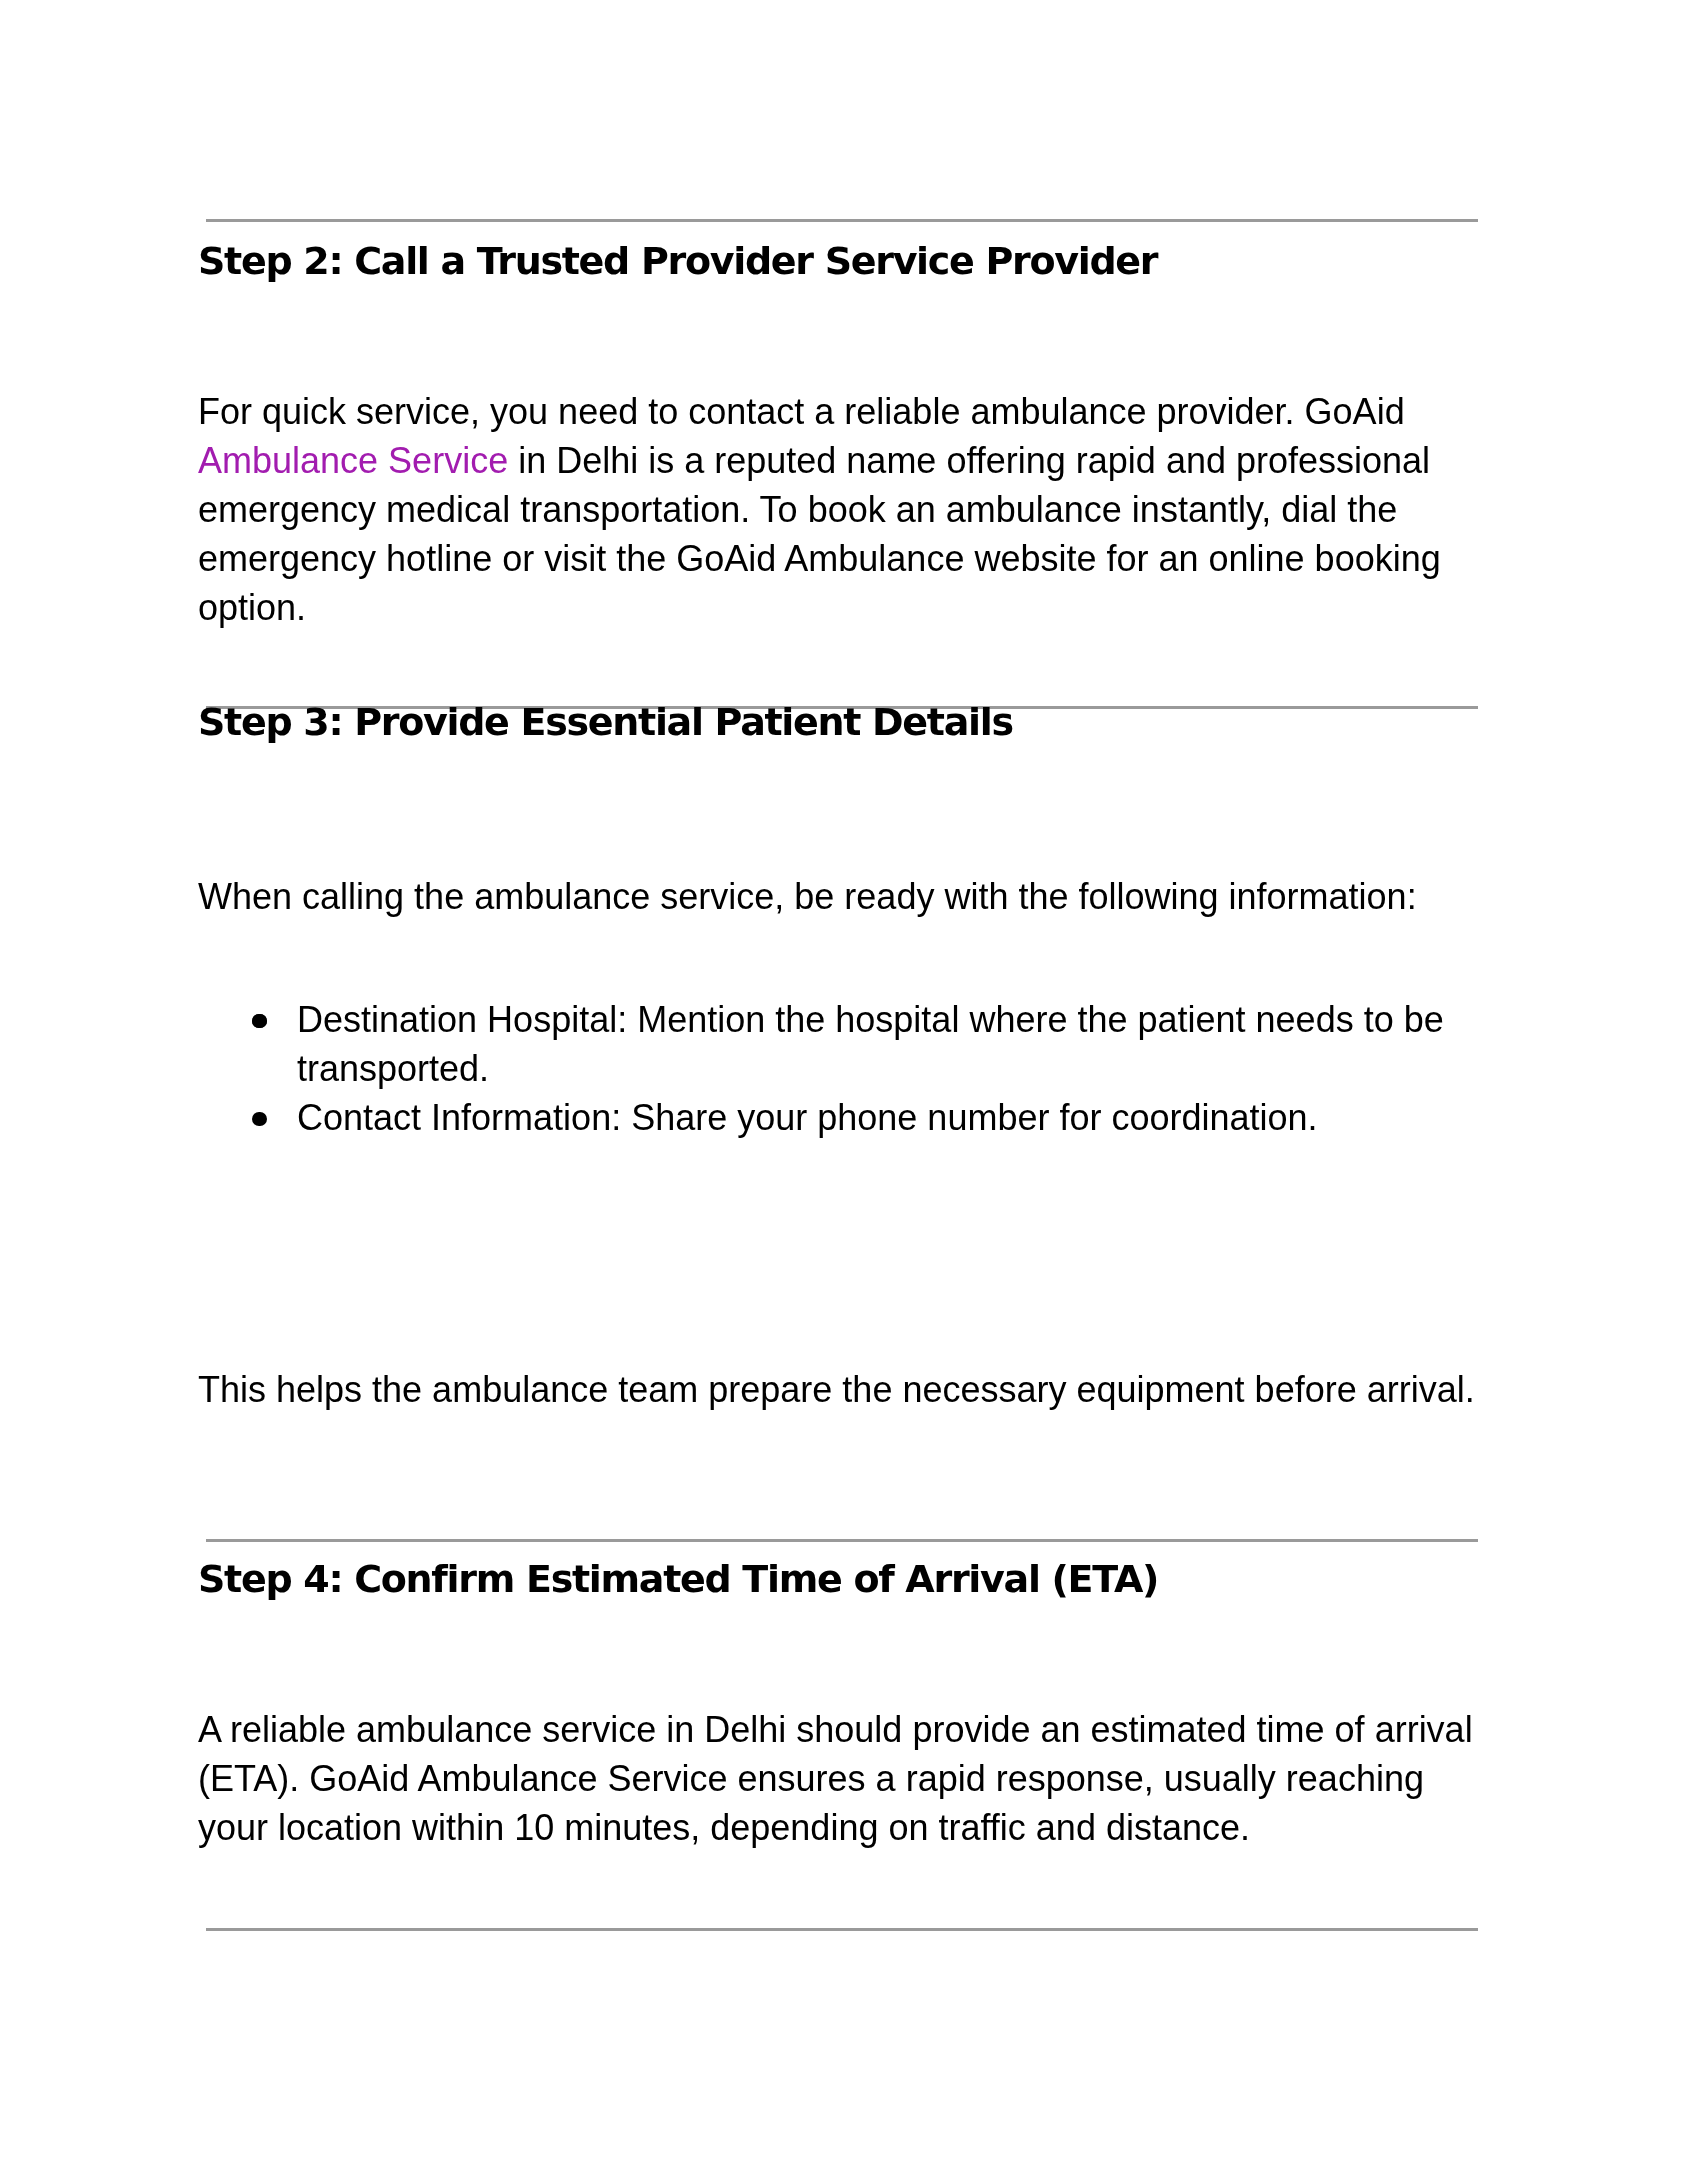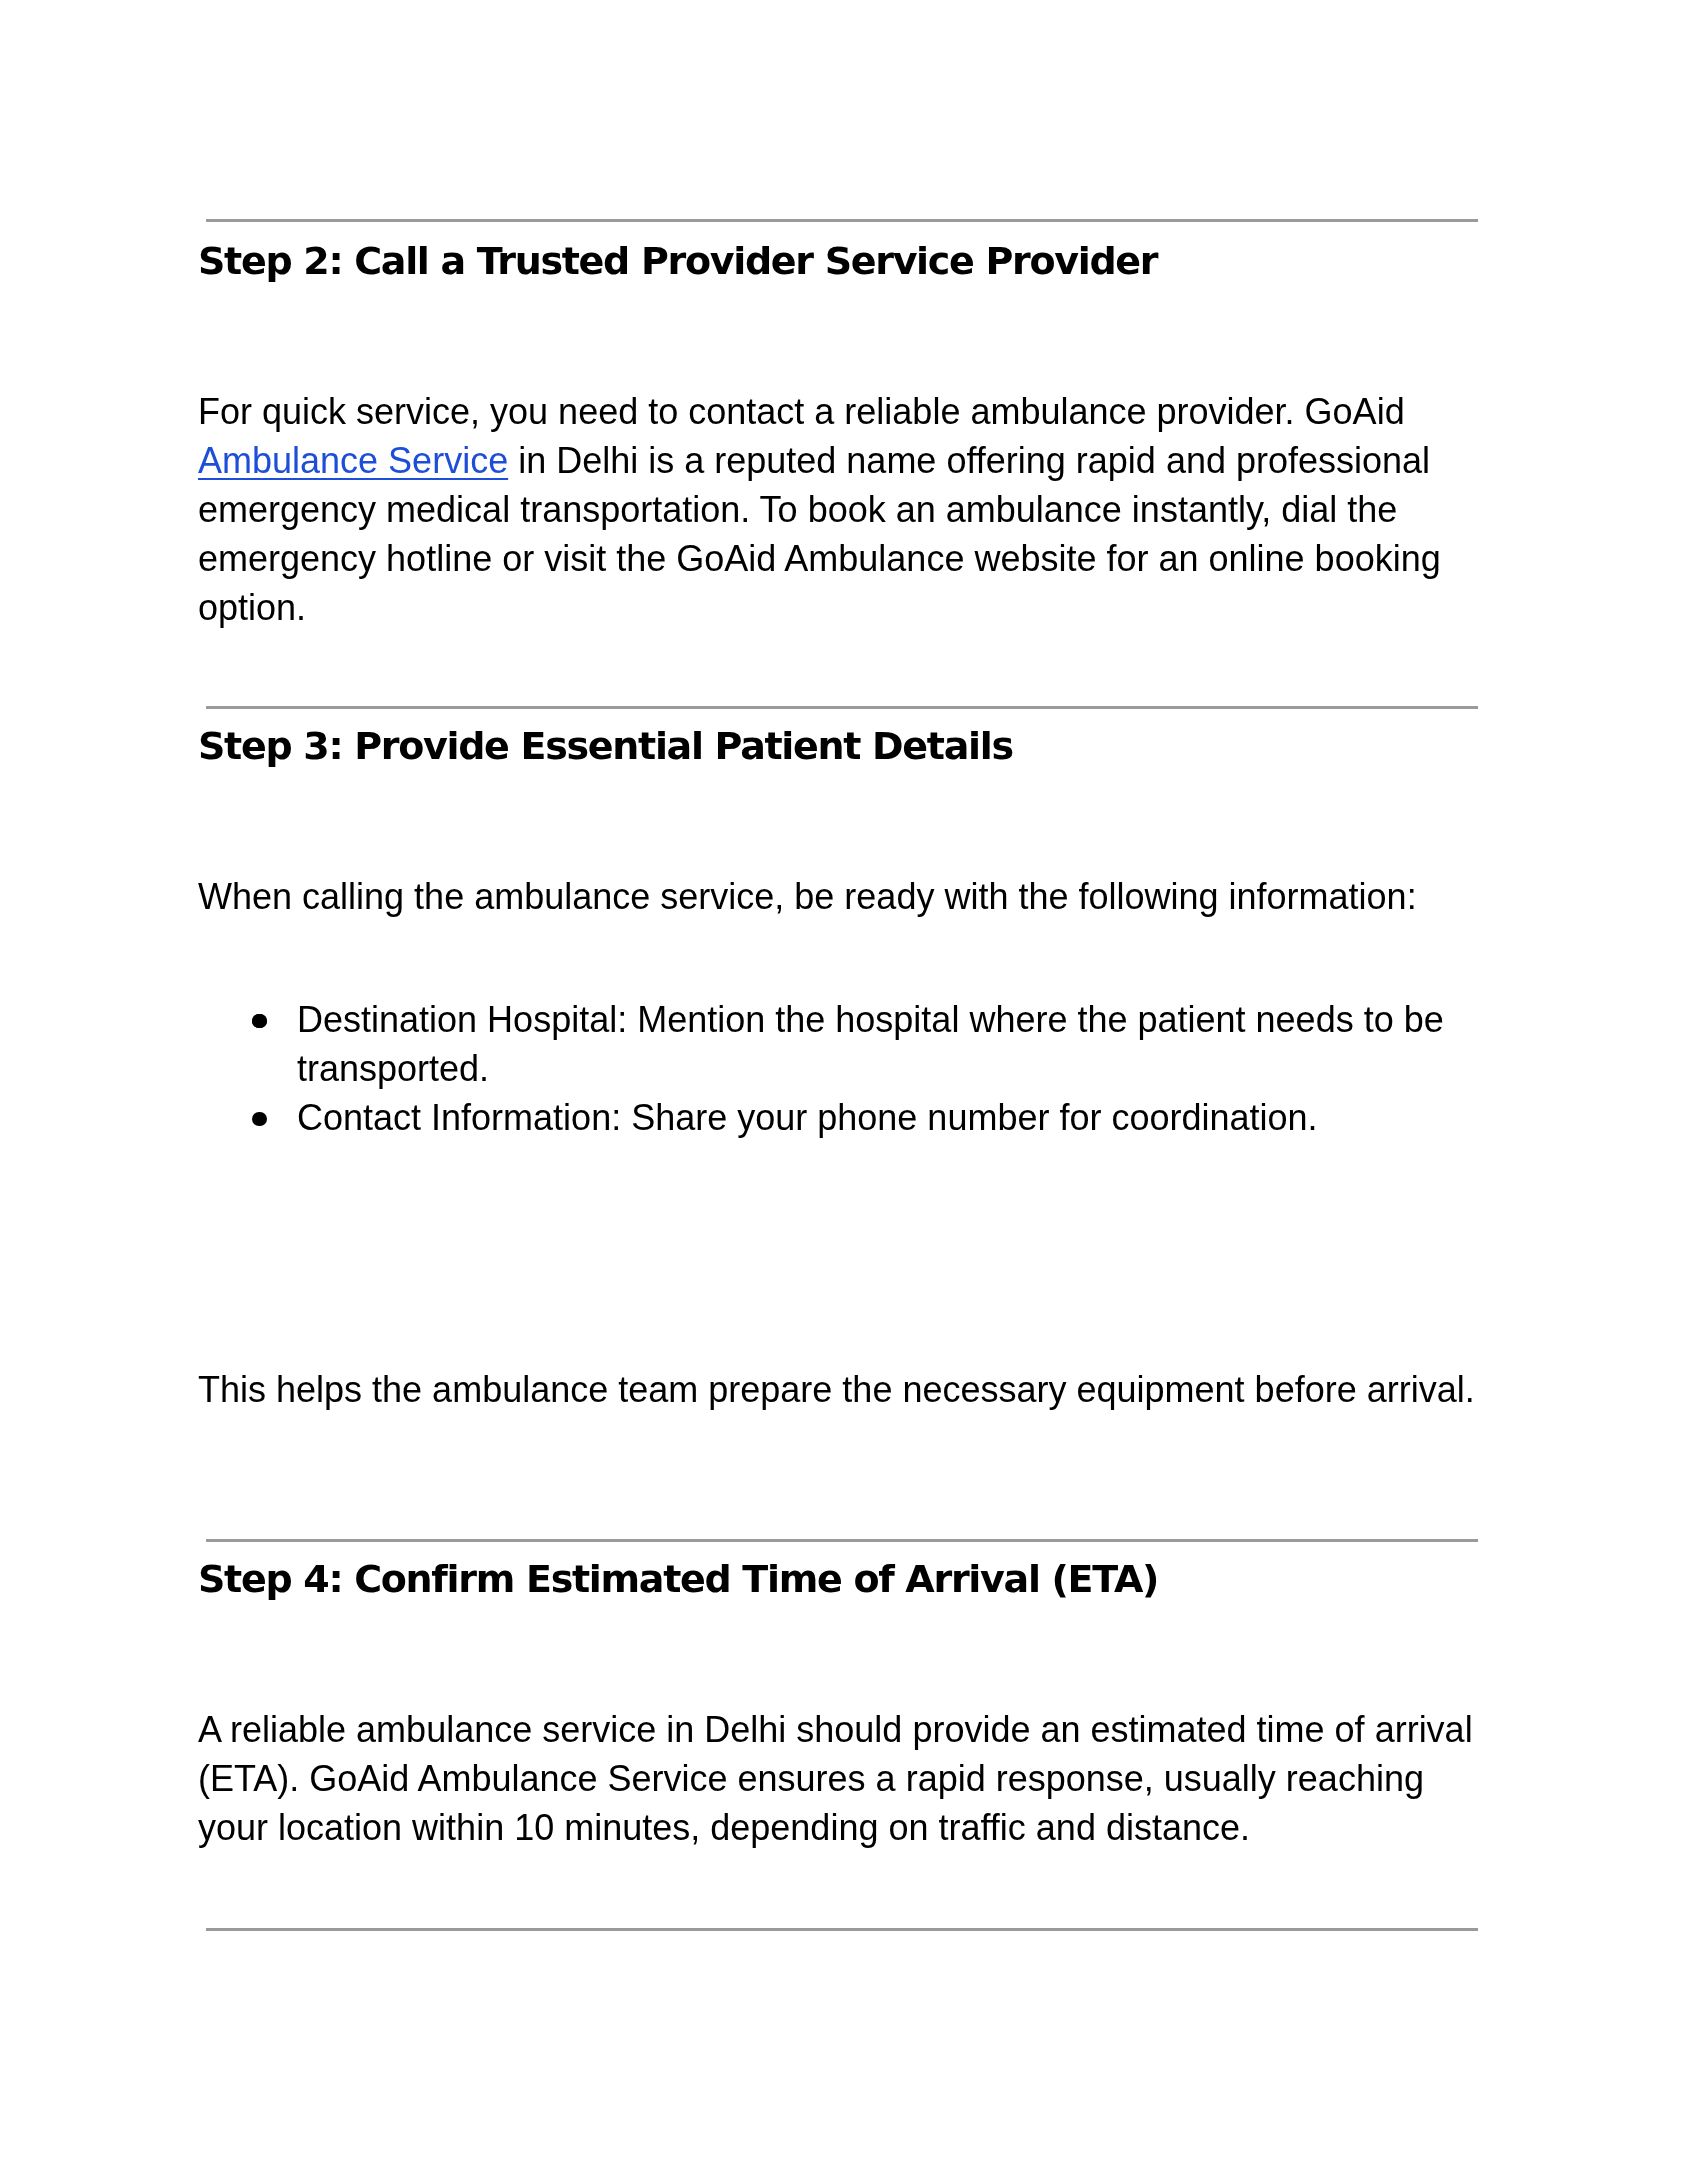--- a/index.html
+++ b/index.html
@@ -2,37 +2,37 @@
 <html style="font-size:10.5px"><head>
 <meta charset="utf-8">
 <style>
   html, body { margin: 0; padding: 0; background: #ffffff; }
   body { width: 1687px; height: 2183px; position: relative; overflow: hidden;
          font-family: "Liberation Sans", sans-serif; color: #000; }
   .hr { position: absolute; left: 206px; width: 1272px; height: 2.6px; background: #9a9a9a; }
   .h { position: absolute; left: 198px; font-family: "DejaVu Sans", sans-serif; font-weight: bold;
        font-size: 38px; letter-spacing: -1.3px; margin: 0; white-space: nowrap; }
   .p { position: absolute; left: 198px; width: 1305px; font-size: 36px; line-height: 49px; margin: 0; }
-  .p a { color: #1d4ed8; text-decoration: underline; text-decoration-thickness: 2px; text-underline-offset: 5.3px; }
+  .p a { color: #a21caf; text-decoration-thickness: 2px; text-underline-offset: 5.3px; }
   ul.list { position: absolute; left: 198px; top: 995px; width: 1305px; margin: 0; padding: 0; list-style: none;
             font-size: 36px; line-height: 49px; }
   ul.list li { position: relative; padding-left: 99px; }
   ul.list li .bullet { position: absolute; left: 54px; top: 18.5px; width: 14.5px; height: 14.5px; border-radius: 50%; background: #000; }
 </style>
 </head>
 <body>
 
 <div class="hr" style="top:219px;"></div>
 <h2 class="h" style="top:239px;">Step 2: Call a Trusted Provider Service Provider</h2>
 <p class="p" style="top:387px;">
   <span>For quick service, you need to contact a reliable ambulance provider. GoAid </span><a>Ambulance Service</a><span> in Delhi is a reputed name offering rapid and professional emergency medical transportation. To book an ambulance instantly, dial the emergency hotline or visit the GoAid Ambulance website for an online booking option.</span>
 </p>
 
 <div class="hr" style="top:706px;"></div>
-<h2 class="h" style="top:724px;">Step 3: Provide Essential Patient Details</h2>
+<h2 class="h" style="top:700px;">Step 3: Provide Essential Patient Details</h2>
 <p class="p" style="top:872px;">When calling the ambulance service, be ready with the following information:</p>
 <ul class="list">
   <li><span class="bullet"></span></li>
   <li><span class="bullet"></span><span>Destination Hospital: Mention the hospital where the patient needs to be transported.</span></li>
   <li><span class="bullet"></span><span>Contact Information: Share your phone number for coordination.</span></li>
 </ul>
 <p class="p" style="top:1365px;">This helps the ambulance team prepare the necessary equipment before arrival.</p>
 
 <div class="hr" style="top:1539px;"></div>
 <h2 class="h" style="top:1557px;">Step 4: Confirm Estimated Time of Arrival (ETA)</h2>

